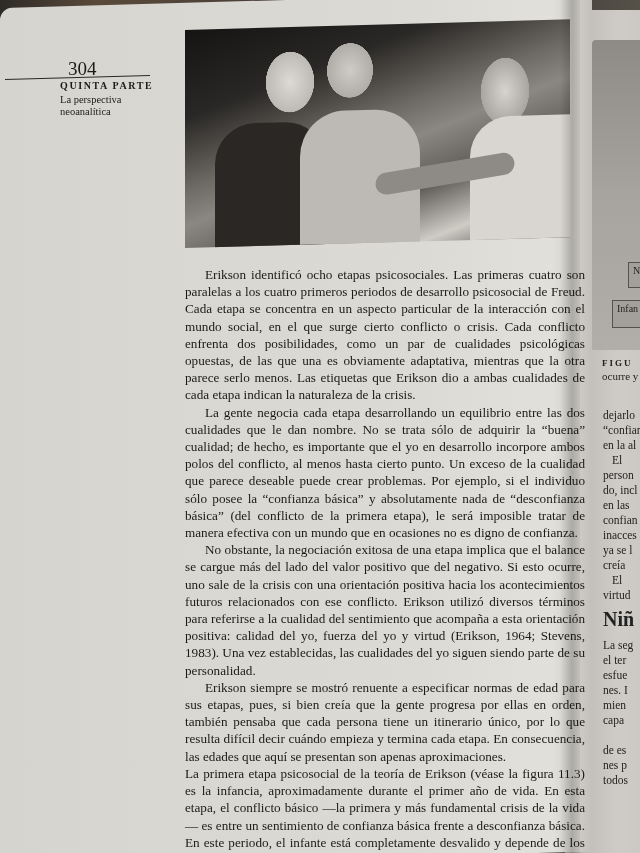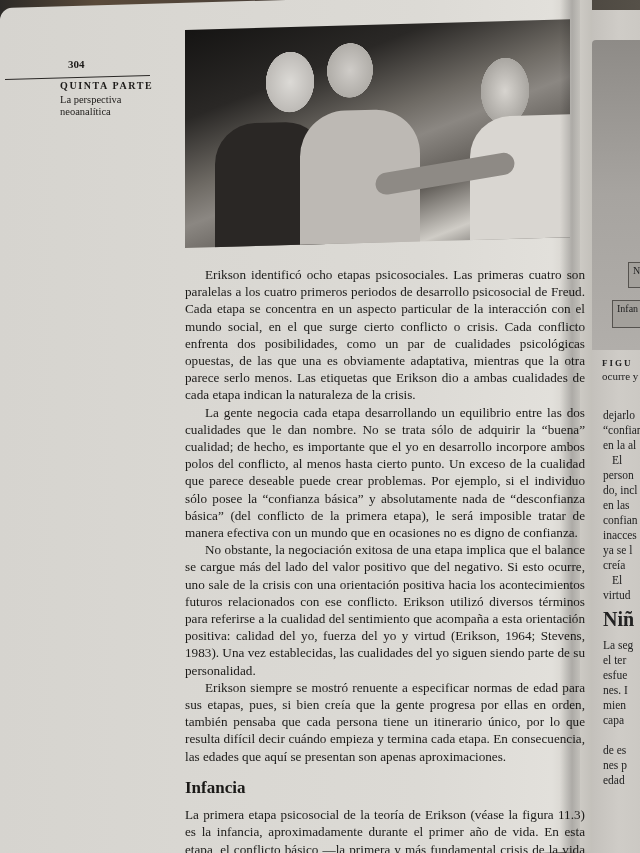--- a/index.html
+++ b/index.html
@@ -24,21 +24,21 @@
     background:linear-gradient(90deg,#9f9c97 0%,#c2bfba 25%,#cfccc7 60%,#c9c6c1 100%);
     border-top-left-radius:18px;
   }
   .right-fig {
     position:absolute; left:592px; top:40px; width:60px; height:310px;
     background:linear-gradient(180deg,#8e8b87 0%,#a7a4a0 50%,#b1aeaa 100%);
     border-radius:4px 0 0 0;
   }
   .pyr-box { position:absolute; background:#a3a09b; border:1px solid #55524e; font-size:10px; color:#222; padding:2px 4px; }
   .sidebar { position:absolute; left:60px; top:58px; width:120px; }
-  .page-num { font-weight:bold; font-size:11px; color:#1d1b19; position:absolute; left:8px; top:0; }
+  .page-num { font-weight:normal; font-size:19px; color:#1d1b19; position:absolute; left:8px; top:0; }
   .page-rule { position:absolute; left:-55px; top:19px; width:145px; height:1px; background:#2a2826; transform:rotate(-1.5deg); }
   .part-label { position:absolute; left:0; top:22px; font-size:10px; letter-spacing:1.6px; font-weight:bold; color:#1d1b19; }
   .part-sub { position:absolute; left:0; top:36px; font-size:10.5px; line-height:12px; color:#1d1b19; width:110px; }
   .margin-note { position:absolute; left:60px; top:172px; width:120px; font-style:italic; font-size:10.5px; line-height:14.5px; color:#222; }
   .photo {
     position:absolute; left:185px; top:30px; width:385px; height:218px;
     background:
       radial-gradient(ellipse 40px 50px at 105px 55px, #dcdad6 0%, #bdbab6 60%, transparent 61%),
       radial-gradient(ellipse 38px 45px at 165px 45px, #cfccc8 0%, #b0ada8 60%, transparent 61%),
       radial-gradient(ellipse 40px 55px at 320px 70px, #d7d4cf 0%, #a9a6a1 60%, transparent 61%),
@@ -92,21 +92,21 @@
 <div class="right-text" style="top:588px">virtud</div>
 <div class="right-h">Niñ</div>
 <div class="right-text" style="top:638px">La seg</div>
 <div class="right-text" style="top:653px">el ter</div>
 <div class="right-text" style="top:668px">esfue</div>
 <div class="right-text" style="top:683px">nes. I</div>
 <div class="right-text" style="top:698px">mien</div>
 <div class="right-text" style="top:713px">capa</div>
 <div class="right-text" style="top:743px">de es</div>
 <div class="right-text" style="top:758px">nes p</div>
-<div class="right-text" style="top:773px">edad</div>
+<div class="right-text" style="top:773px">todos</div>
 
 <div class="clip">
   <div class="left-page"></div>
 
   <div class="sidebar">
     <div class="page-num">304</div>
     <div class="page-rule"></div>
     <div class="part-label">QUINTA PARTE</div>
     <div class="part-sub">La perspectiva neoanalítica</div>
   </div>
@@ -117,18 +117,17 @@
     <div class="p-body2"></div>
     <div class="p-body3"></div>
     <div class="p-arm"></div>
   </div>
 
   <div class="body-text">
     <p>Erikson identificó ocho etapas psicosociales. Las primeras cuatro son paralelas a los cuatro primeros periodos de desarrollo psicosocial de Freud. Cada etapa se concentra en un aspecto particular de la interacción con el mundo social, en el que surge cierto conflicto o crisis. Cada conflicto enfrenta dos posibilidades, como un par de cualidades psicológicas opuestas, de las que una es obviamente adaptativa, mientras que la otra parece serlo menos. Las etiquetas que Erikson dio a ambas cualidades de cada etapa indican la naturaleza de la crisis.</p>
     <p>La gente negocia cada etapa desarrollando un equilibrio entre las dos cualidades que le dan nombre. No se trata sólo de adquirir la “buena” cualidad; de hecho, es importante que el yo en desarrollo incorpore ambos polos del conflicto, al menos hasta cierto punto. Un exceso de la cualidad que parece deseable puede crear problemas. Por ejemplo, si el individuo sólo posee la “confianza básica” y absolutamente nada de “desconfianza básica” (del conflicto de la primera etapa), le será imposible tratar de manera efectiva con un mundo que en ocasiones no es digno de confianza.</p>
     <p>No obstante, la negociación exitosa de una etapa implica que el balance se cargue más del lado del valor positivo que del negativo. Si esto ocurre, uno sale de la crisis con una orientación positiva hacia los acontecimientos futuros relacionados con ese conflicto. Erikson utilizó diversos términos para referirse a la cualidad del sentimiento que acompaña a esta orientación positiva: calidad del yo, fuerza del yo y virtud (Erikson, 1964; Stevens, 1983). Una vez establecidas, las cualidades del yo siguen siendo parte de su personalidad.</p>
     <p>Erikson siempre se mostró renuente a especificar normas de edad para sus etapas, pues, si bien creía que la gente progresa por ellas en orden, también pensaba que cada persona tiene un itinerario único, por lo que resulta difícil decir cuándo empieza y termina cada etapa. En consecuencia, las edades que aquí se presentan son apenas aproximaciones.</p>
-    <h2>Infancia</h2>
     <p class="noindent">La primera etapa psicosocial de la teoría de Erikson (véase la figura 11.3) es la infancia, aproximadamente durante el primer año de vida. En esta etapa, el conflicto básico —la primera y más fundamental crisis de la vida— es entre un sentimiento de confianza básica frente a desconfianza básica. En este periodo, el infante está completamente desvalido y depende de los demás para que satisfagan sus necesidades más elementales. Si son cubiertas, el niño desarrolla un sentimiento de seguridad y confianza, que se refleja en el hecho de que se alimenta con facilidad, duerme tranquilamente y su eliminación de desechos es regular. Las personas que se encargan de su cuidado pueden</p>
   </div>
 </div>
 
 <div class="gutter-shadow"></div>
 
 </body></html>

